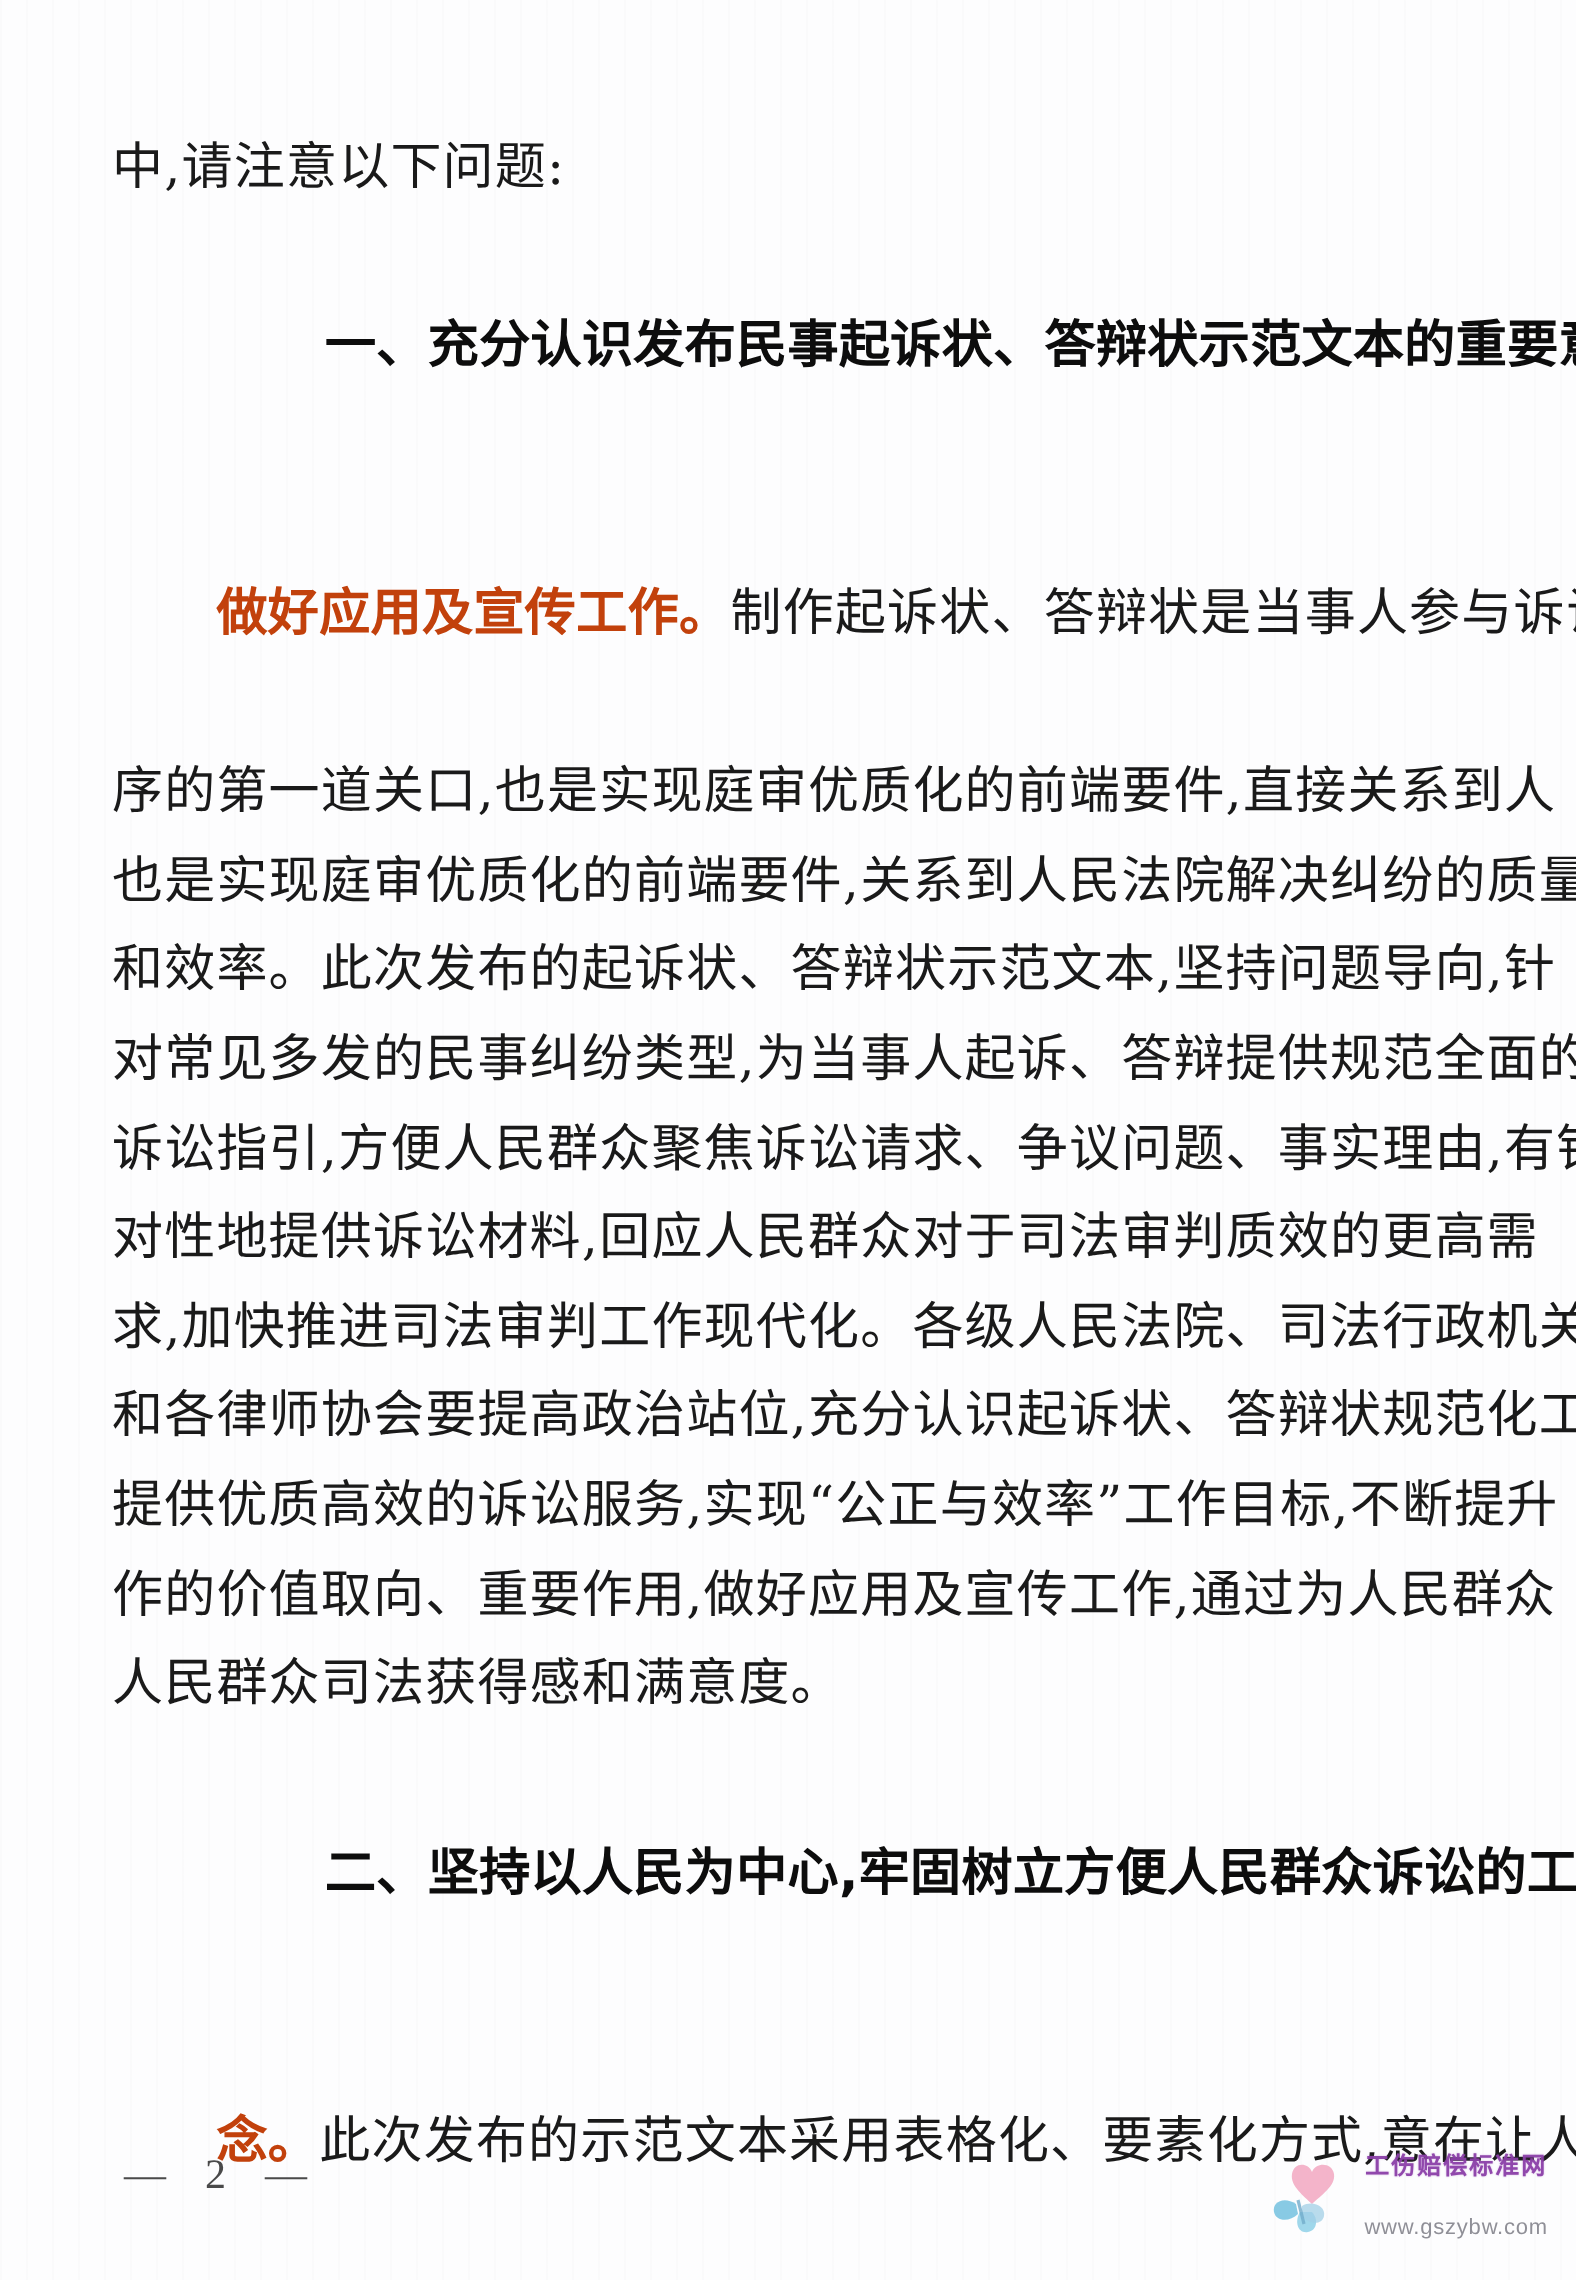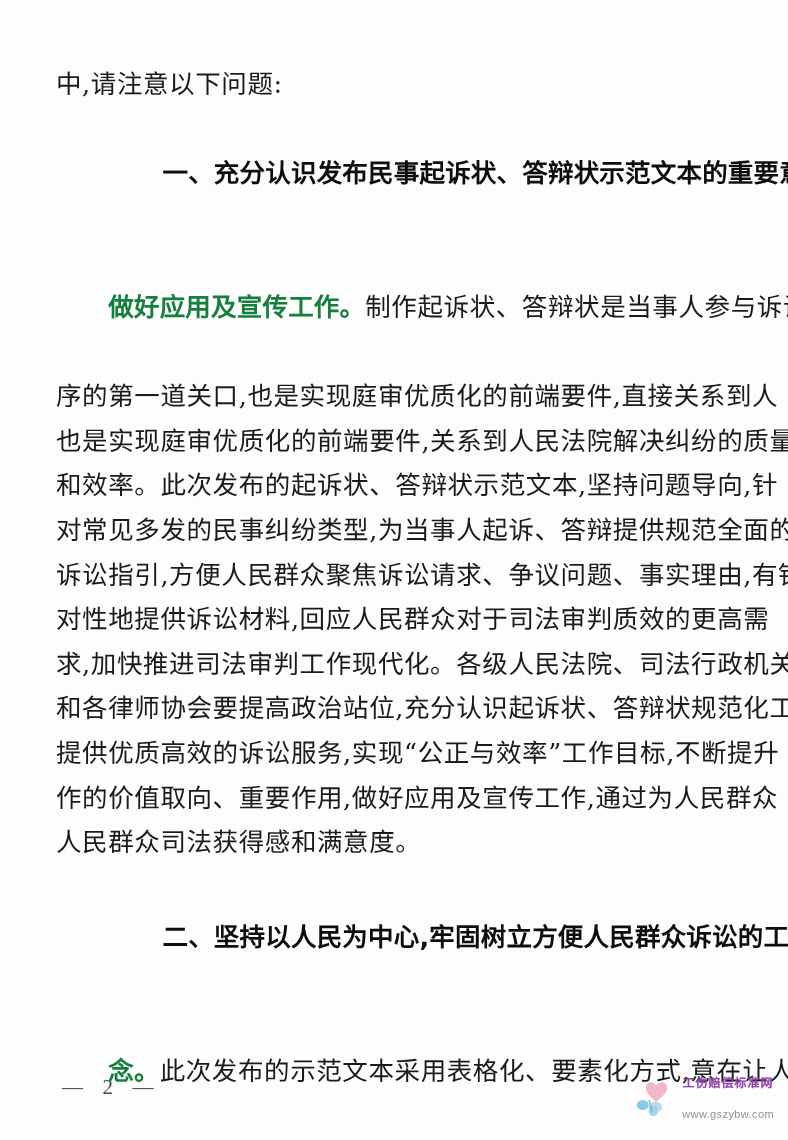--- a/index.html
+++ b/index.html
@@ -60,21 +60,21 @@
     font-weight: bold;
     letter-spacing: 0.2px;
     color: #0d0d0d;
     font-family: "DejaVu Sans", "Liberation Sans", sans-serif;
   }
 
   
   .seg-bold {
     font-weight: bold;
     letter-spacing: 0.2px;
-    color: #15803d;
+    color: #c2410c;
     font-family: "DejaVu Sans", "Liberation Sans", sans-serif;
   }
   .seg-normal {
     font-weight: normal;
     font-family: "DejaVu Serif", "Liberation Serif", serif;
     letter-spacing: 0.6px;
   }
 
   .indent {
     display: inline-block;

